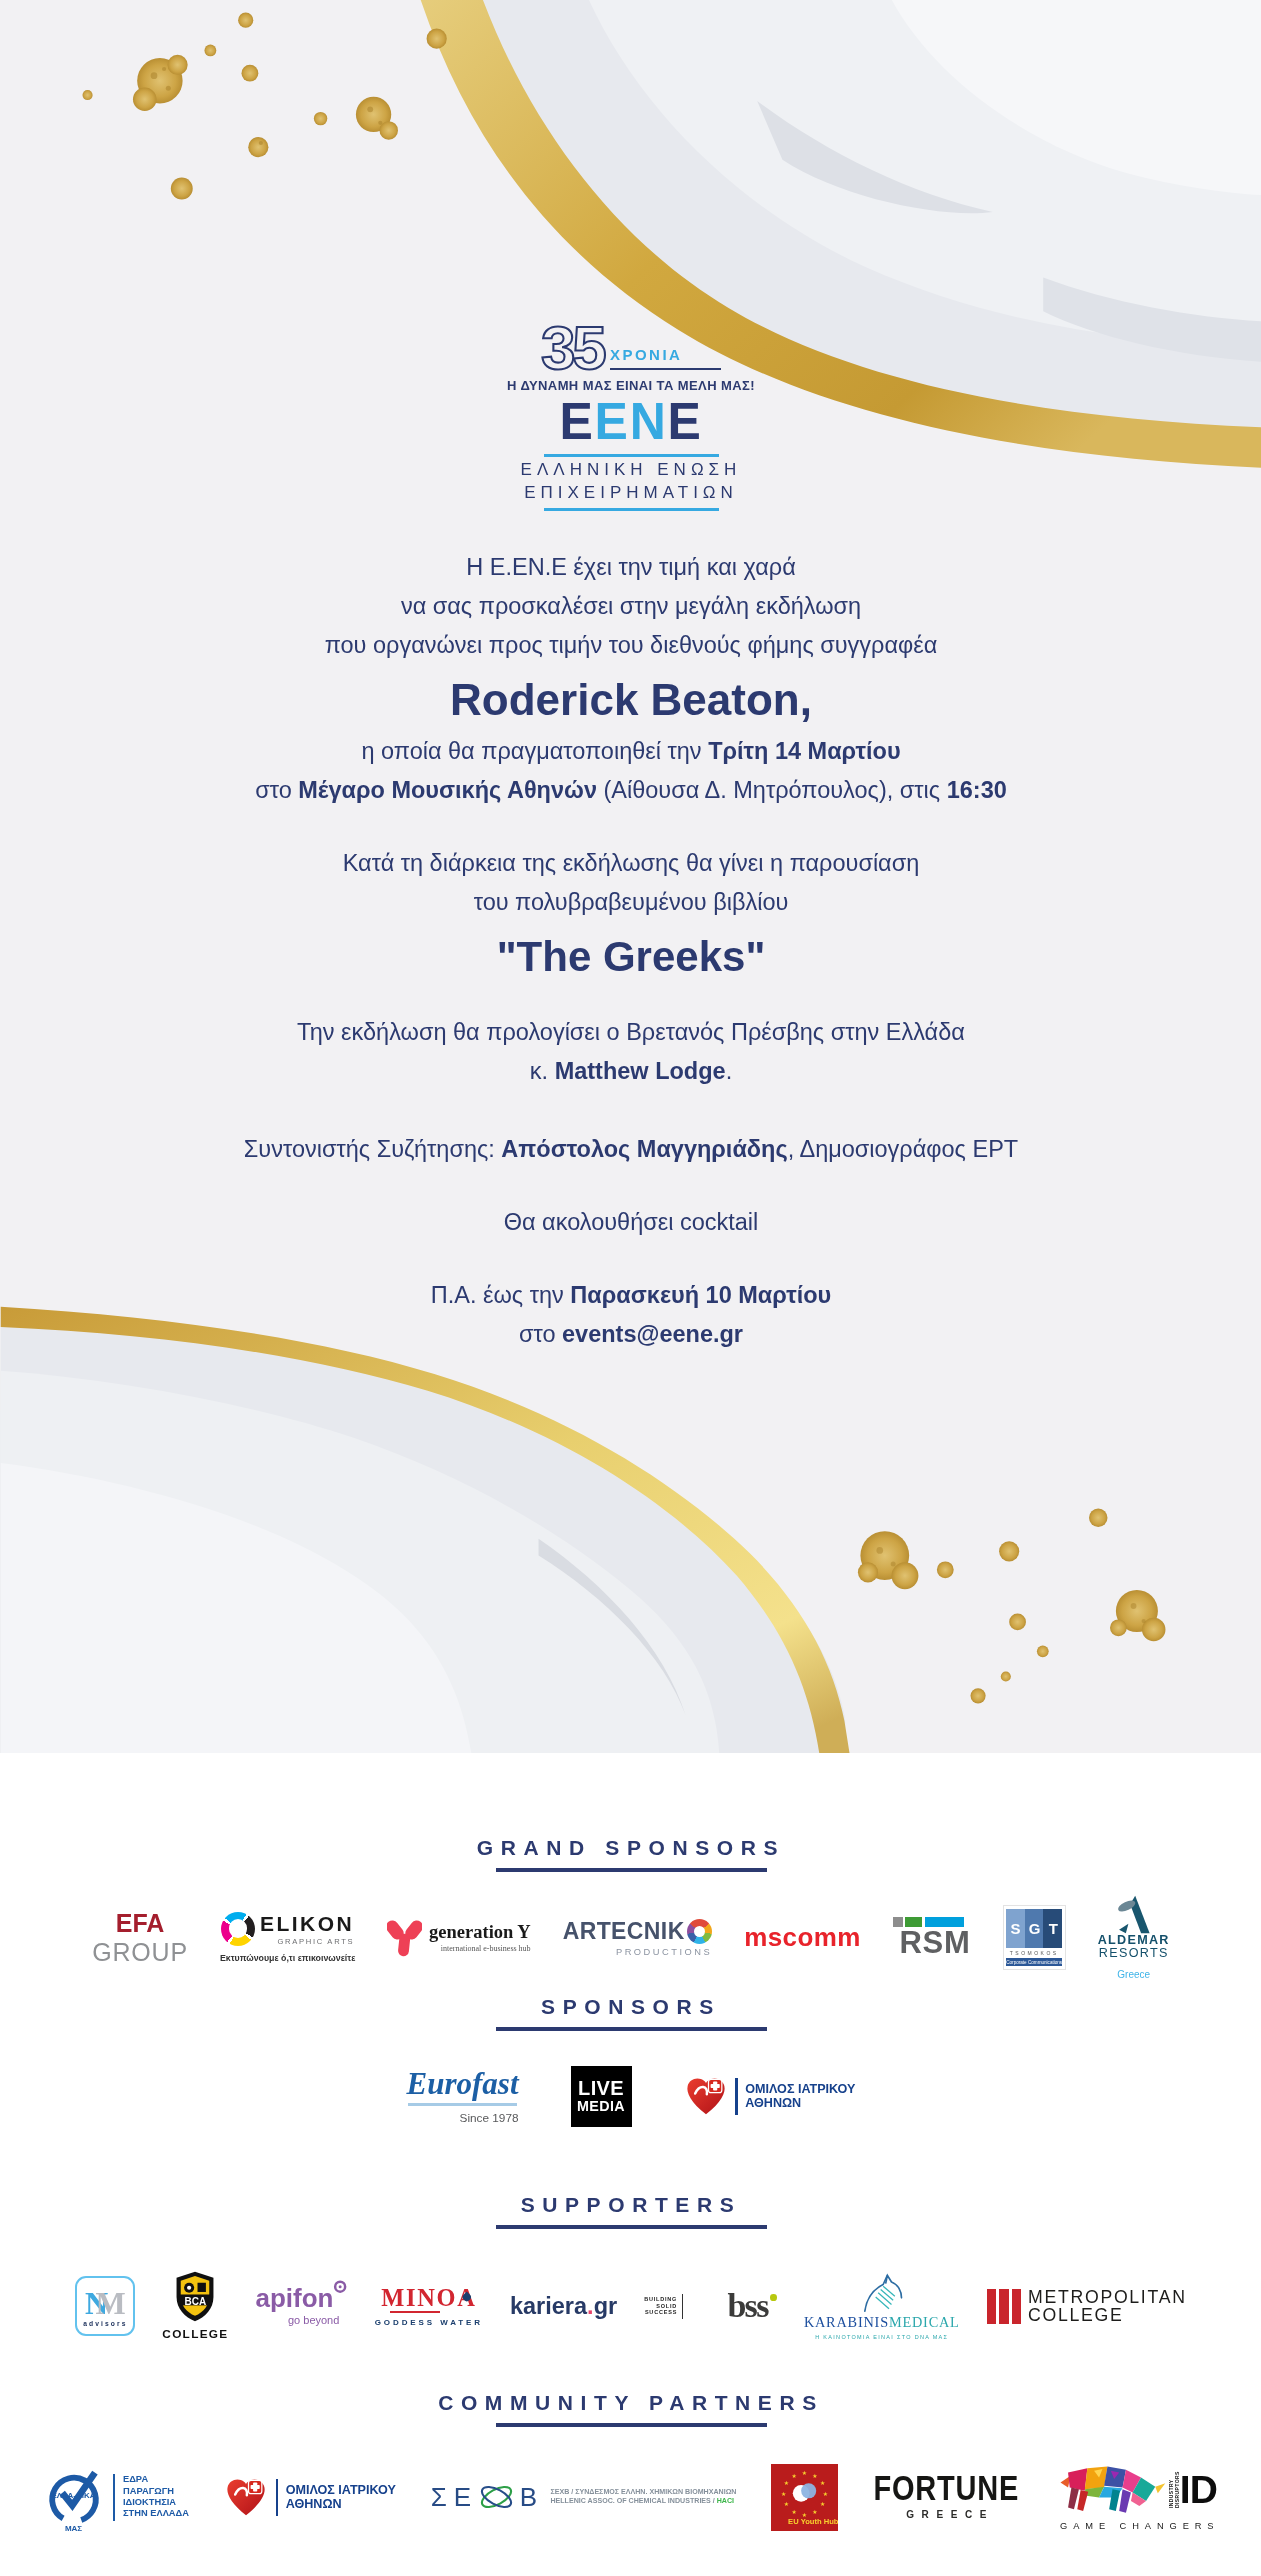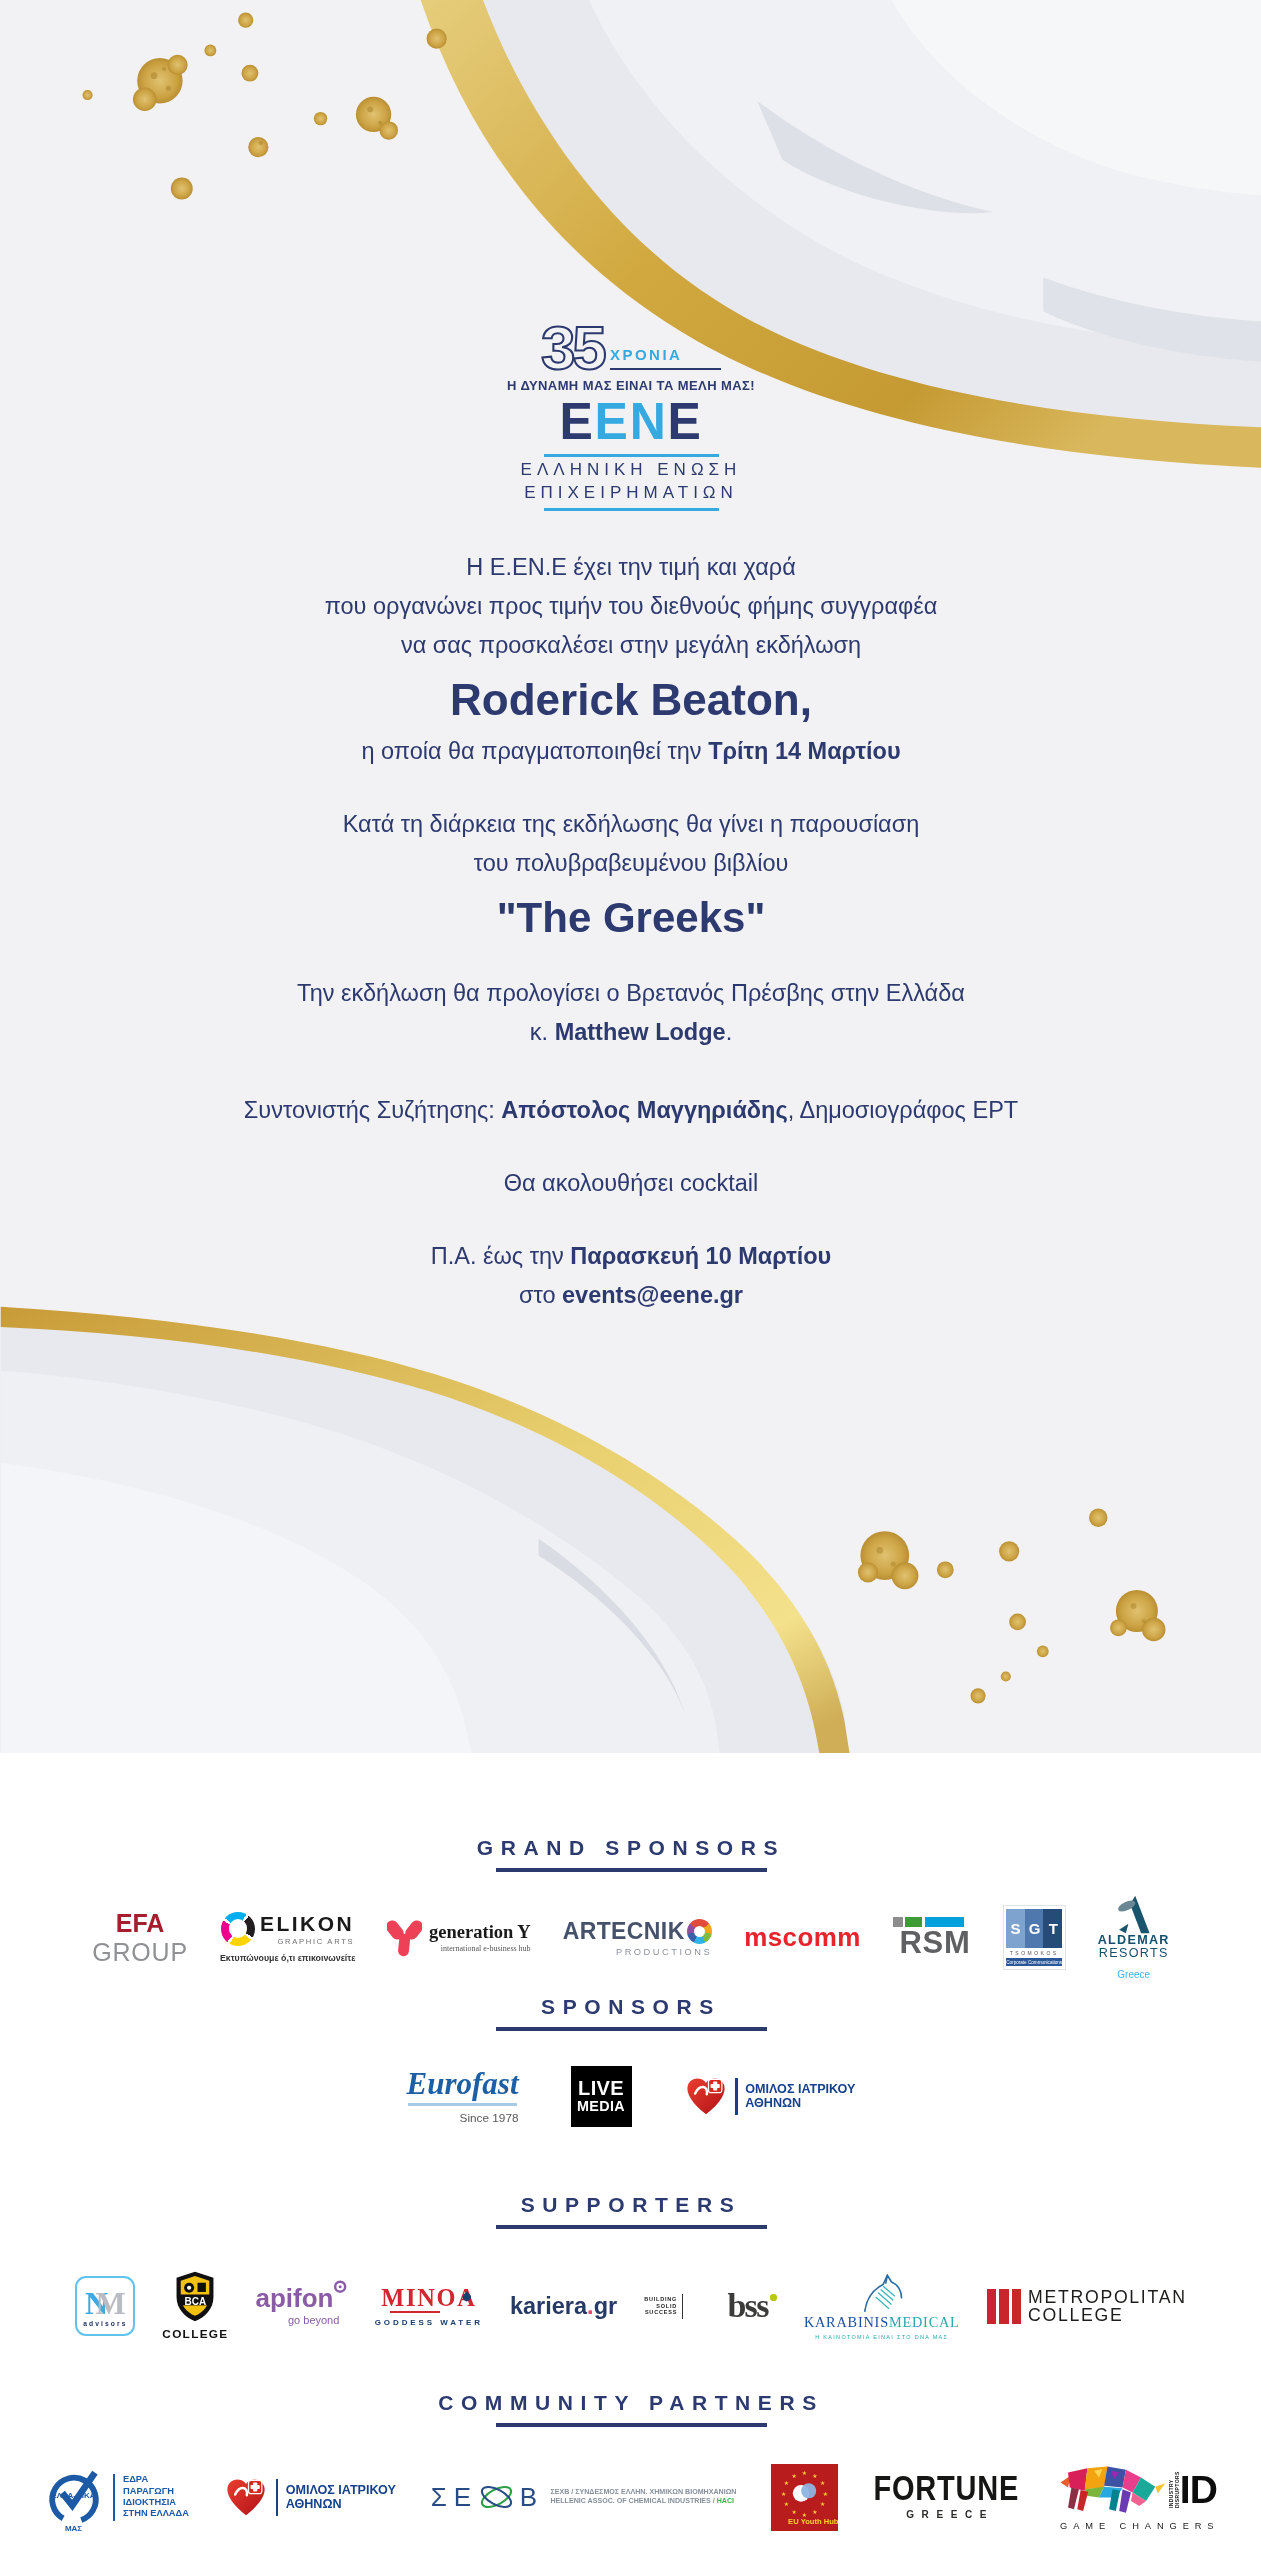--- a/index.html
+++ b/index.html
@@ -274,24 +274,25 @@
       <div class="slogan">Η ΔΥΝΑΜΗ ΜΑΣ ΕΙΝΑΙ ΤΑ ΜΕΛΗ ΜΑΣ!</div>
       <div class="eene"><span class="c1">Ε</span><span class="c2">Ε</span><span class="c2">Ν</span><span class="c1">Ε</span></div>
       <div class="lbrule"></div>
       <div class="orgline">ΕΛΛΗΝΙΚΗ ΕΝΩΣΗ</div>
       <div class="orgline">ΕΠΙΧΕΙΡΗΜΑΤΙΩΝ</div>
       <div class="lbrule2"></div>
     </div>
 
     <div class="text-block">
       <p class="t">Η Ε.ΕΝ.Ε έχει την τιμή και χαρά</p>
+      <p class="t">να σας προσκαλέσει στην μεγάλη εκδήλωση</p>
       <p class="t">που οργανώνει προς τιμήν του διεθνούς φήμης συγγραφέα</p>
-      <p class="t">να σας προσκαλέσει στην μεγάλη εκδήλωση</p>
       <p class="big-name"><span>Roderick Beaton</span><span>,</span></p>
       <p class="t"><span>η οποία θα πραγματοποιηθεί την </span><b>Τρίτη 14 Μαρτίου</b></p>
+      <p class="t"><span>στο </span><b>Μέγαρο Μουσικής Αθηνών</b><span> (Αίθουσα Δ. Μητρόπουλος), στις </span><b>16:30</b></p>
       <p class="t mt40">Κατά τη διάρκεια της εκδήλωσης θα γίνει η παρουσίαση</p>
       <p class="t">του πολυβραβευμένου βιβλίου</p>
       <p class="big-book">"The Greeks"</p>
       <p class="t mt36">Την εκδήλωση θα προλογίσει ο Βρετανός Πρέσβης στην Ελλάδα</p>
       <p class="t"><span>κ. </span><b>Matthew Lodge</b><span>.</span></p>
       <p class="t mt46"><span>Συντονιστής Συζήτησης: </span><b>Απόστολος Μαγγηριάδης</b><span>, Δημοσιογράφος ΕΡΤ</span></p>
       <p class="t mt40">Θα ακολουθήσει cocktail</p>
       <p class="t mt40"><span>Π.Α. έως την </span><b>Παρασκευή 10 Μαρτίου</b></p>
       <p class="t"><span>στο </span><b>events@eene.gr</b></p>
     </div>

